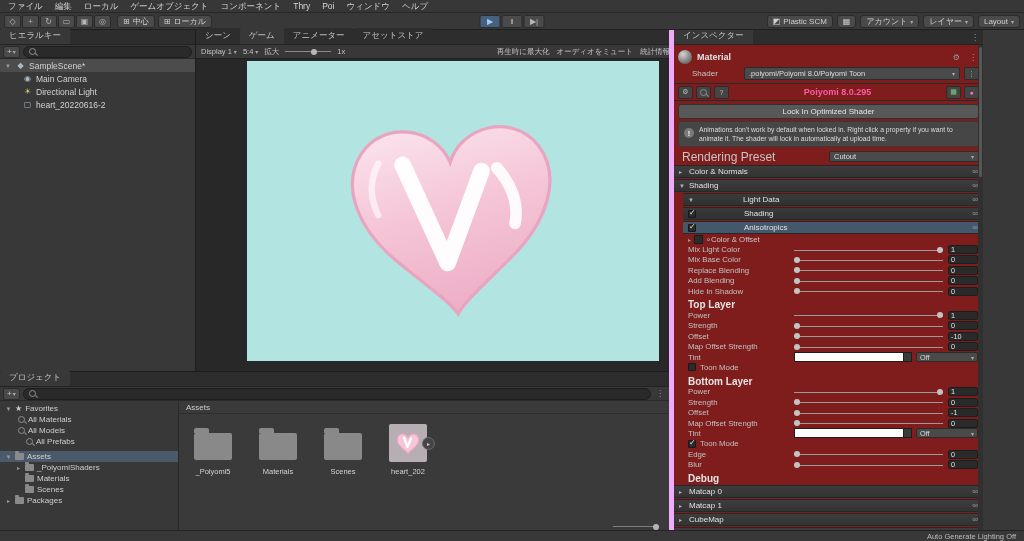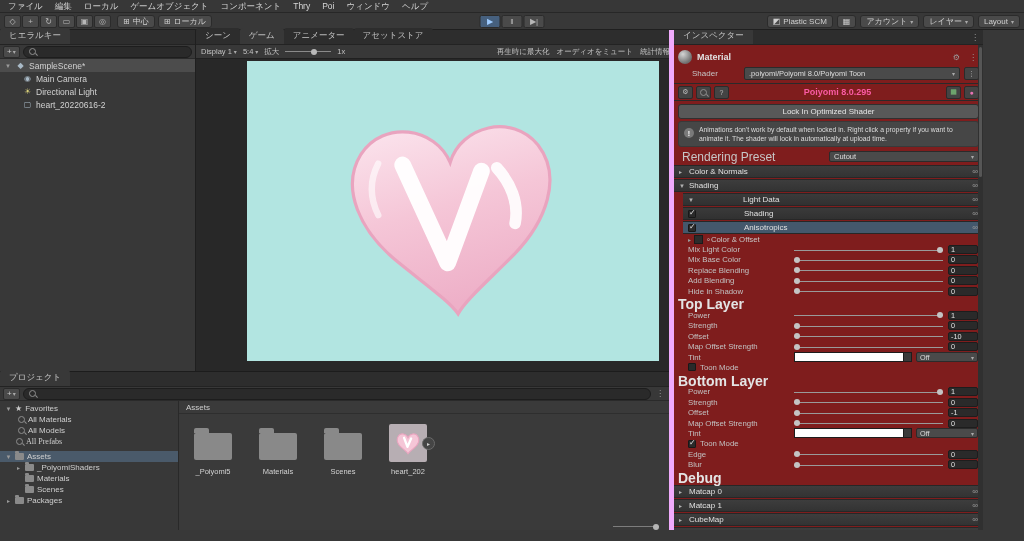--- a/index.html
+++ b/index.html
@@ -110,21 +110,21 @@
   .secbar.sel{background:#44586c;}
   .cbx{width:8px;height:8px;background:#2a2a2a;border:1px solid #181818;border-radius:1px;position:relative;flex:none;box-sizing:border-box;}
   .cbx.checked:after{content:"✓";position:absolute;top:-2.5px;left:0;font-size:8px;color:#e0e0e0;}
 
   .prow{display:flex;align-items:center;height:10.4px;padding:0 5px 0 14px;}
   .plabel{width:106px;font-size:7.8px;color:#c2c2c2;white-space:nowrap;overflow:hidden;flex:none;}
   .ptrack{flex:1;position:relative;height:8px;margin-right:5px;}
   .ptrack:before{content:"";position:absolute;left:0;right:0;top:4px;height:1px;background:#9a9a9a;}
   .phandle{position:absolute;top:1px;width:6px;height:6px;border-radius:50%;background:#c4c4c4;}
   .pvalue{width:30px;height:9px;flex:none;background:#2a2a2a;border:1px solid #1d1d1d;border-radius:2px;font-size:7.3px;color:#e0e0e0;line-height:8.5px;padding:0 2px;box-sizing:border-box;overflow:hidden;}
-  .pheading{height:12px;line-height:13px;padding-left:4px;font-size:14px;font-weight:bold;color:#e4e4e4;margin-top:2px;}
+  .pheading{height:12px;line-height:13px;padding-left:14px;font-size:10px;font-weight:bold;color:#e4e4e4;margin-top:2px;}
   .tintswatch{flex:1;height:8px;border:1px solid #1d1d1d;margin-right:4px;position:relative;}
   .tintswatch:after{content:"";position:absolute;right:0;top:0;bottom:0;width:7px;background:#3a3a3a;border-left:1px solid #1d1d1d;}
   .tintmode{width:62px;height:10px;flex:none;background:#4a4a4a;border:1px solid #2b2b2b;border-radius:2px;font-size:7.3px;color:#ddd;display:flex;align-items:center;padding:0 3px;gap:2px;box-sizing:border-box;}
   .tintmode .val{flex:1;}
   .foldrow{display:flex;align-items:center;gap:3px;height:10px;padding-left:14px;font-size:7.8px;color:#c8c8c8;}
   .foldrow .fold{font-size:6px;color:#999;}
   .slotbox{width:7px;height:7px;background:#2c2c2c;border:1px solid #1b1b1b;flex:none;}
 
   #insp-scrollbar{position:absolute;right:0;top:0;width:5px;bottom:0;background:#303030;}
   #insp-scrollbar .thumb{position:absolute;left:1px;right:1px;top:2px;height:130px;background:#565656;border-radius:2px;}
@@ -308,21 +308,21 @@
             <span>Favorites</span>
           </div>
           <div class="trow" style="padding-left: 18px;">
             <span class="magicon"></span>
             <span>All Materials</span>
           </div>
           <div class="trow" style="padding-left: 18px;">
             <span class="magicon"></span>
             <span>All Models</span>
           </div>
-          <div class="trow" style="padding-left: 16px; font-family: Liberation Serif, serif;">
+          <div class="trow" style="padding-left: 26px;">
             <span class="magicon"></span>
             <span>All Prefabs</span>
           </div>
           <div class="trow selected" style="padding-left: 5px; margin-top: 4px;">
             <span class="fold">▼</span>
             <span class="minifolder"></span>
             <span>Assets</span>
           </div>
           <div class="trow" style="padding-left: 15px;">
             <span class="fold">▸</span>
@@ -615,14 +615,17 @@
             <span class="slabel">Rim Lighting</span>
             <span class="sicon">∞</span>
           </div>
         </div>
       <div id="insp-scrollbar">
           <div class="thumb"></div>
         </div>
     </div>
   </div>
 
+  <div id="statusbar">
+    <div>Auto Generate Lighting Off</div>
+  </div>
 
 </div>
 
 </body></html>

